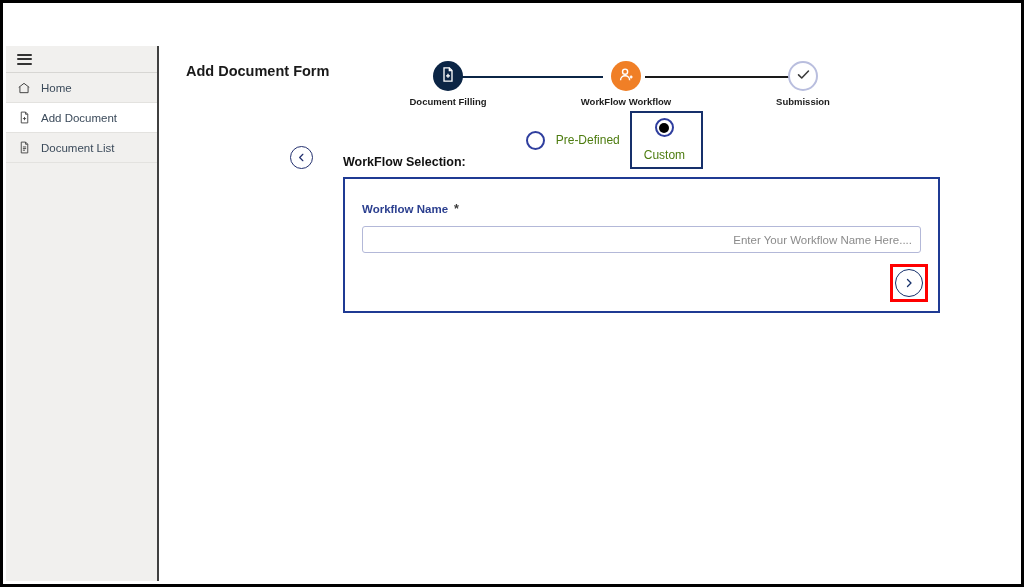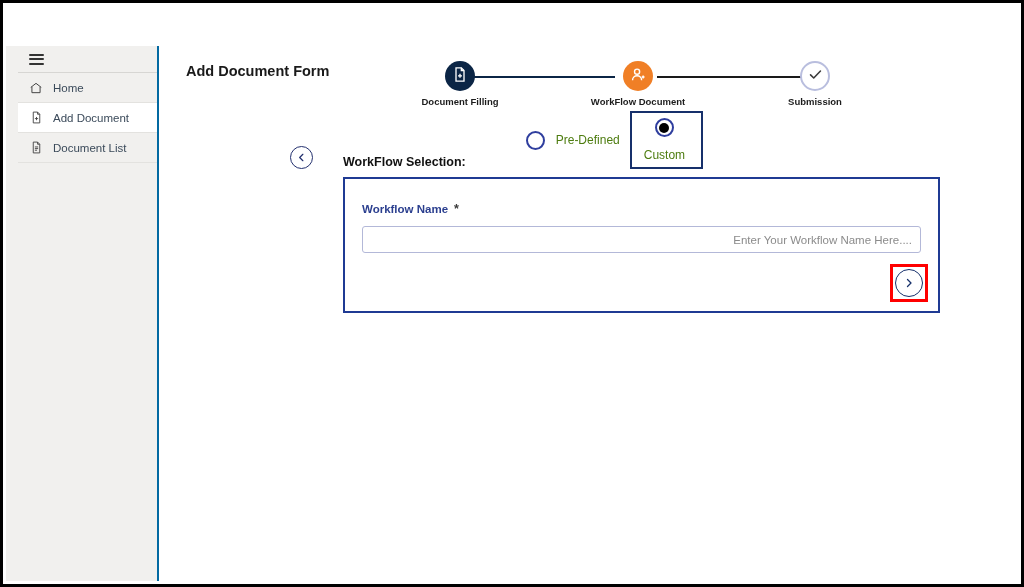--- a/index.html
+++ b/index.html
@@ -46,23 +46,22 @@
   }
 
   
   .sidebar {
     position: absolute;
     left: 3px;
     top: 43px;
     width: 153px;
     bottom: 3px;
     background: #f1f0ee;
-    border-right: 2px solid #0369a1;
-    box-sizing: border-box;
-    padding-left: 12px;
+    border-right: 2px solid #404040;
+    box-sizing: border-box;
   }
   .hamburger-row {
     height: 26px;
     display: flex;
     align-items: center;
     padding-left: 11px;
     border-bottom: 1px solid #d7d6d3;
   }
   .hamburger {
     width: 15px;
@@ -116,21 +115,21 @@
     left: 26px;
     top: 17px;
     font-size: 14.5px;
     font-weight: bold;
     color: #1a1a1a;
   }
 
   
   .stepper {
     position: absolute;
-    left: 252px;
+    left: 240px;
     top: 8px;
     width: 450px;
     height: 60px;
   }
   .step-line {
     position: absolute;
     top: 22px;
     height: 2px;
   }
   .step-line.l1 { left: 48px; width: 155px; background: #0b2545; }
@@ -369,21 +368,21 @@
       <div class="step s2">
         <div class="step-circle current">
           <span>
             <svg width="17" height="17" viewBox="0 0 24 24" fill="none" stroke="#ffffff" stroke-width="2">
               <circle cx="10" cy="8" r="3.6"></circle>
               <path d="M3.6 20c0-3.7 2.9-6.2 6.4-6.2s6.4 2.5 6.4 6.2"></path>
               <path d="M18.5 13.5v4M16.5 15.5h4"></path>
             </svg>
           </span>
         </div>
-        <div class="step-label">WorkFlow Document</div>
+        <div class="step-label">WorkFlow Workflow</div>
       </div>
 
       <div class="step s3">
         <div class="step-circle todo">
           <span>
             <svg width="17" height="17" viewBox="0 0 24 24" fill="none" stroke="#3a3a3a" stroke-width="2.2" stroke-linecap="round" stroke-linejoin="round">
               <path d="M5 12.5l4.5 4.5L19 7"></path>
             </svg>
           </span>
         </div>

